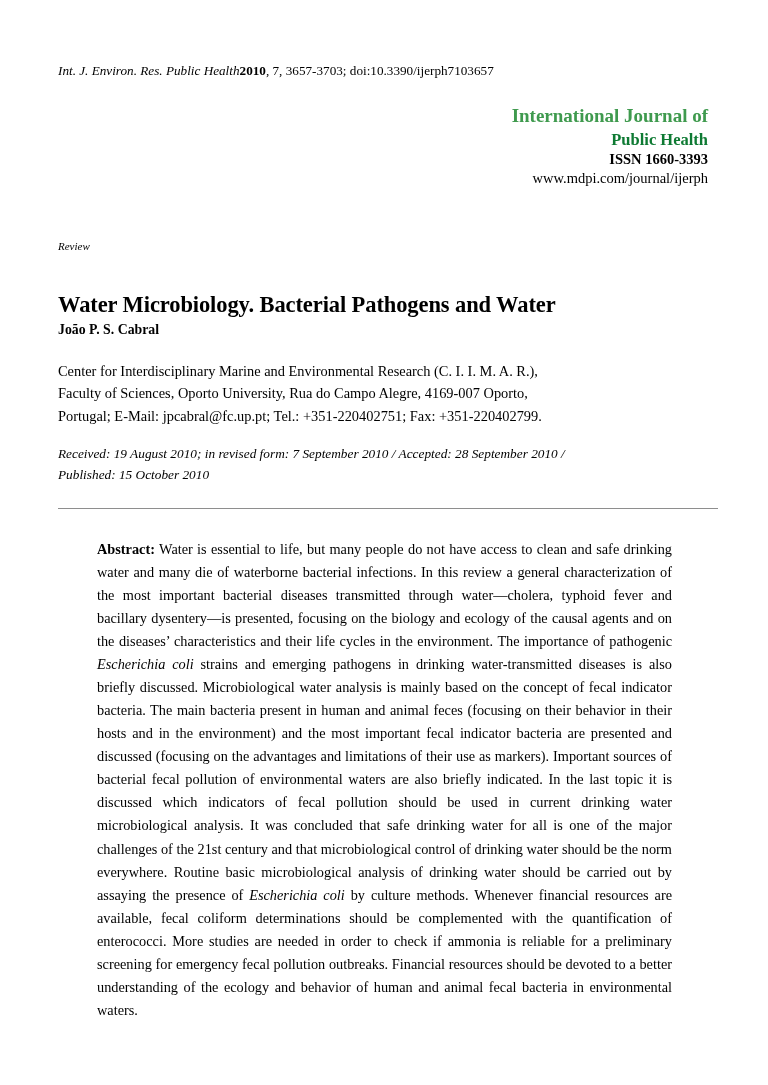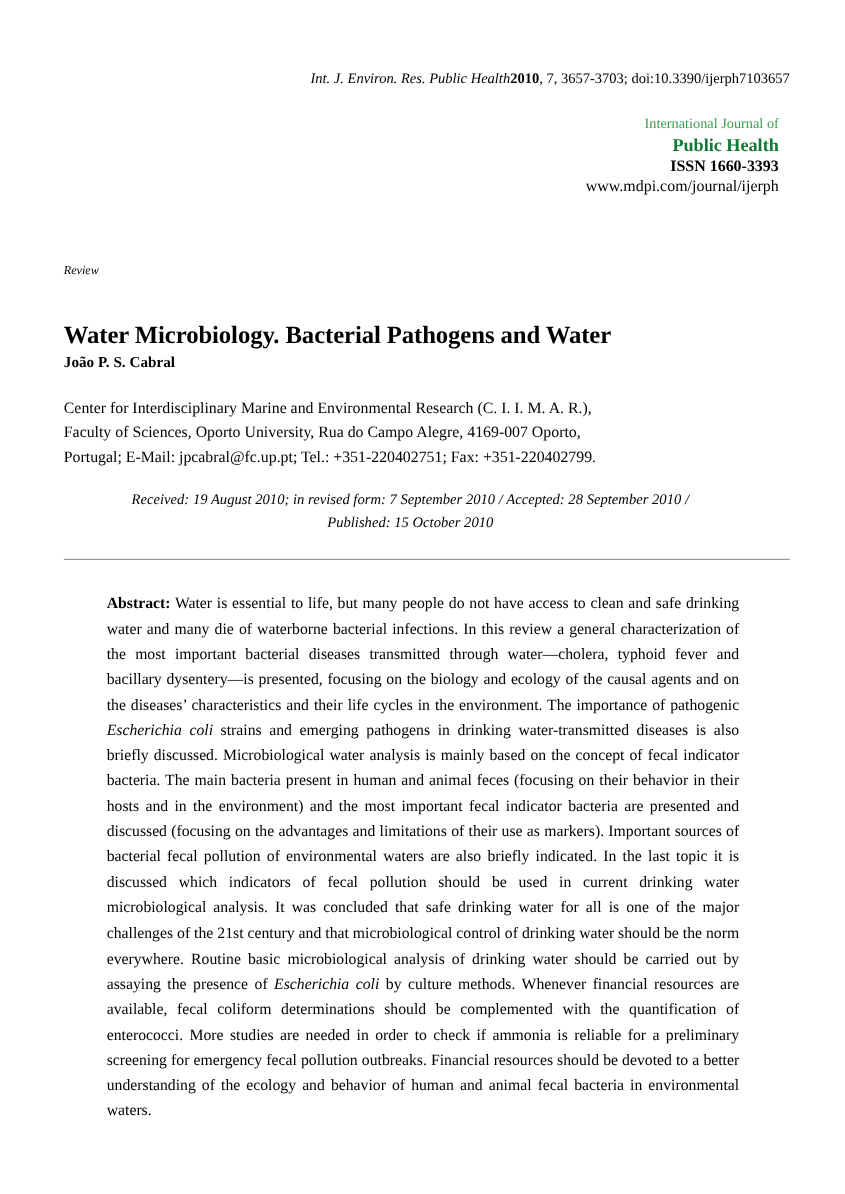--- a/index.html
+++ b/index.html
@@ -28,21 +28,20 @@
   
   .running-head {
     position: absolute;
     left: 58px;
     top: 63px;
     width: 660px;
     font-size: 13.2px;
     font-style: italic;
     line-height: 1.2;
     white-space: nowrap;
-    text-align: right;
   }
   .running-head .rh-bold {
     font-weight: bold;
     font-style: normal;
   }
   .running-head .rh-roman {
     font-style: normal;
   }
 
   
@@ -69,22 +68,22 @@
     line-height: 1.05;
     vertical-align: top;
   }
   .jt-line {
     display: block;
     line-height: 1.30;
     white-space: nowrap;
   }
   .jt-l1 {
     color: #3f9a4e;
-    font-size: 13px;
-    font-weight: normal;
+    font-size: 19px;
+    font-weight: bold;
   }
   .jt-l2, .jt-l3 {
     color: #0e7a33;
     font-size: 16.5px;
     font-weight: bold;
   }
   .jt-issn {
     color: #000000;
     font-size: 14.5px;
     font-weight: bold;
@@ -145,21 +144,21 @@
   
   .history {
     position: absolute;
     left: 58px;
     top: 444px;
     width: 630px;
     font-size: 13.3px;
     font-style: italic;
     line-height: 1.56;
   }
-  .history .hist-line { display: block; text-align: center; }
+  .history .hist-line { display: block; }
 
   
   .divider {
     position: absolute;
     left: 58px;
     top: 508px;
     width: 660px;
     height: 1px;
     background: #8e8e8e;
   }

